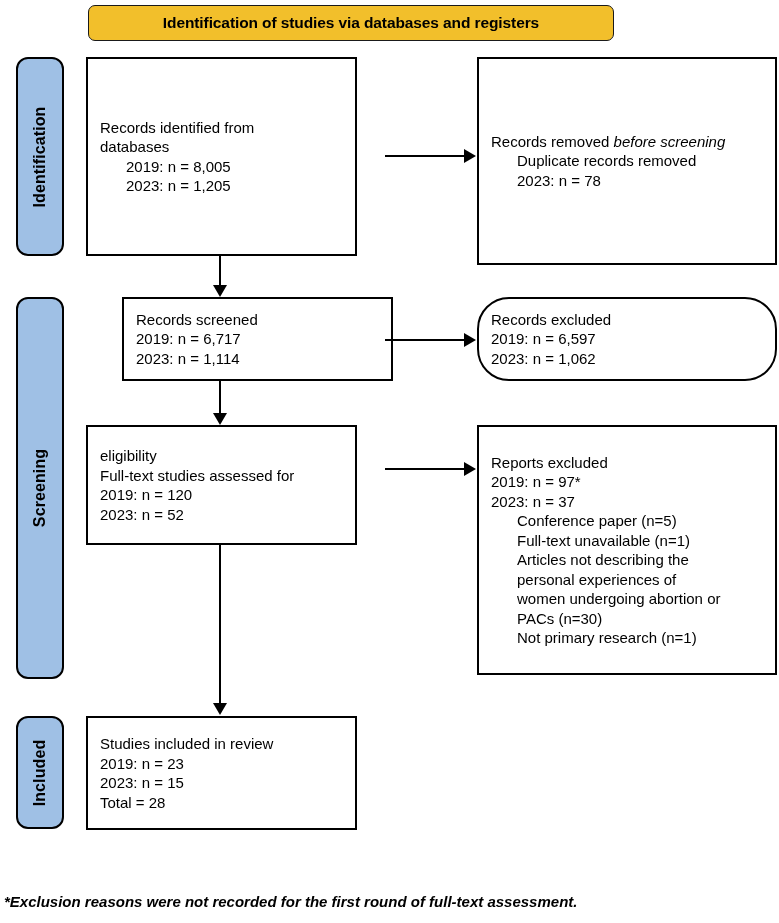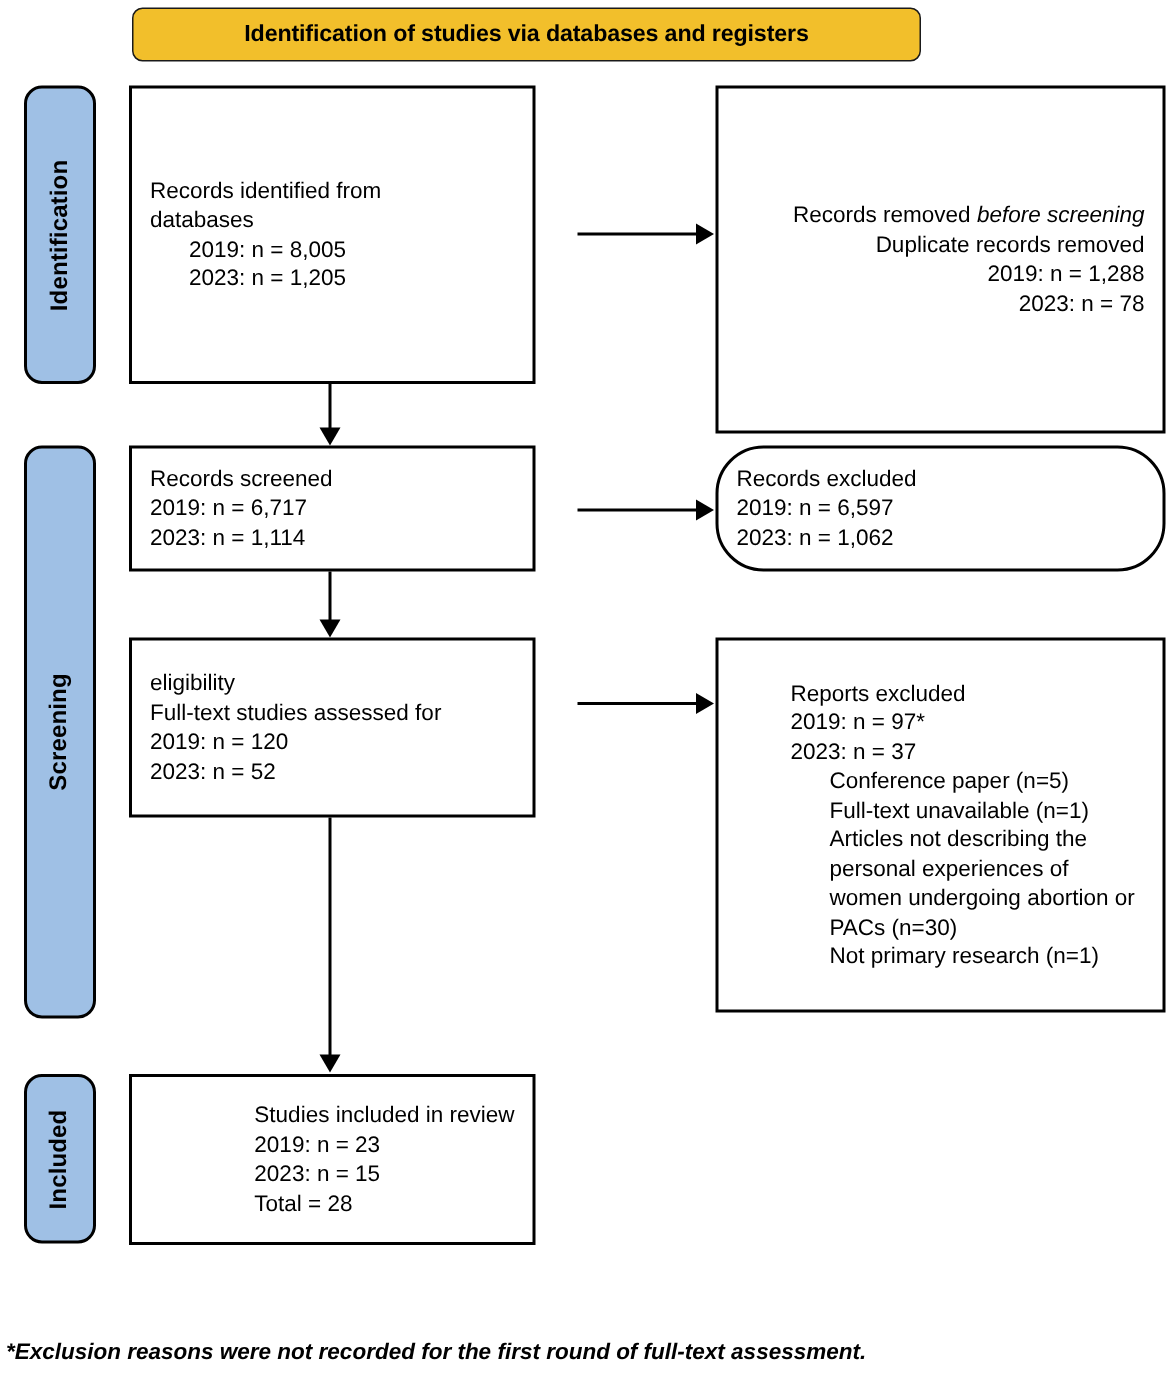--- a/index.html
+++ b/index.html
@@ -84,26 +84,26 @@
     color: #000000;
   }
   .box-body .ln { white-space: pre-wrap; }
   .box-body .indent { padding-left: 26px; }
   .box-body i { font-style: italic; }
 
   .col-left  { left: 86px;  width: 271px; }
   .col-right { left: 477px; width: 300px; }
 
   #box-identified      { top: 57px;  height: 199px; }
-  #box-removed         { top: 57px;  height: 232px; text-align: right; }
-  #box-screened        { top: 297px; height: 84px;  }
+  #box-removed         { top: 57px;  height: 208px; }
+  #box-screened        { top: 297px; height: 84px; margin-left: 36px;  }
   #box-records-excl    { top: 297px; height: 84px; border-radius: 32px;  }
   #box-fulltext        { top: 425px; height: 120px; }
-  #box-reports-excl    { top: 425px; height: 250px; padding-left: 36px; }
-  #box-included        { top: 716px; height: 114px; align-items: flex-end; }
+  #box-reports-excl    { top: 425px; height: 250px; }
+  #box-included        { top: 716px; height: 114px; }
 
   
   .h-line {
     position: absolute;
     height: 0;
     border-top: 2.5px solid #000000;
   }
   .v-line {
     position: absolute;
     width: 0;
@@ -181,21 +181,20 @@
       <div class="ln">databases</div>
       <div class="ln indent">2019: n = 8,005</div>
       <div class="ln indent">2023: n = 1,205</div>
     </div>
   </div>
 
   <div class="box col-right" id="box-removed">
     <div class="box-body">
       <div class="ln"><span>Records removed </span><i>before screening</i></div>
       <div class="ln indent">Duplicate records removed</div>
-      <div class="ln indent">2019: n = 1,288</div>
       <div class="ln indent">2023: n = 78</div>
     </div>
   </div>
 
   <div class="box col-left" id="box-screened">
     <div class="box-body">
       <div class="ln">Records screened</div>
       <div class="ln">2019: n = 6,717</div>
       <div class="ln">2023: n = 1,114</div>
     </div>

